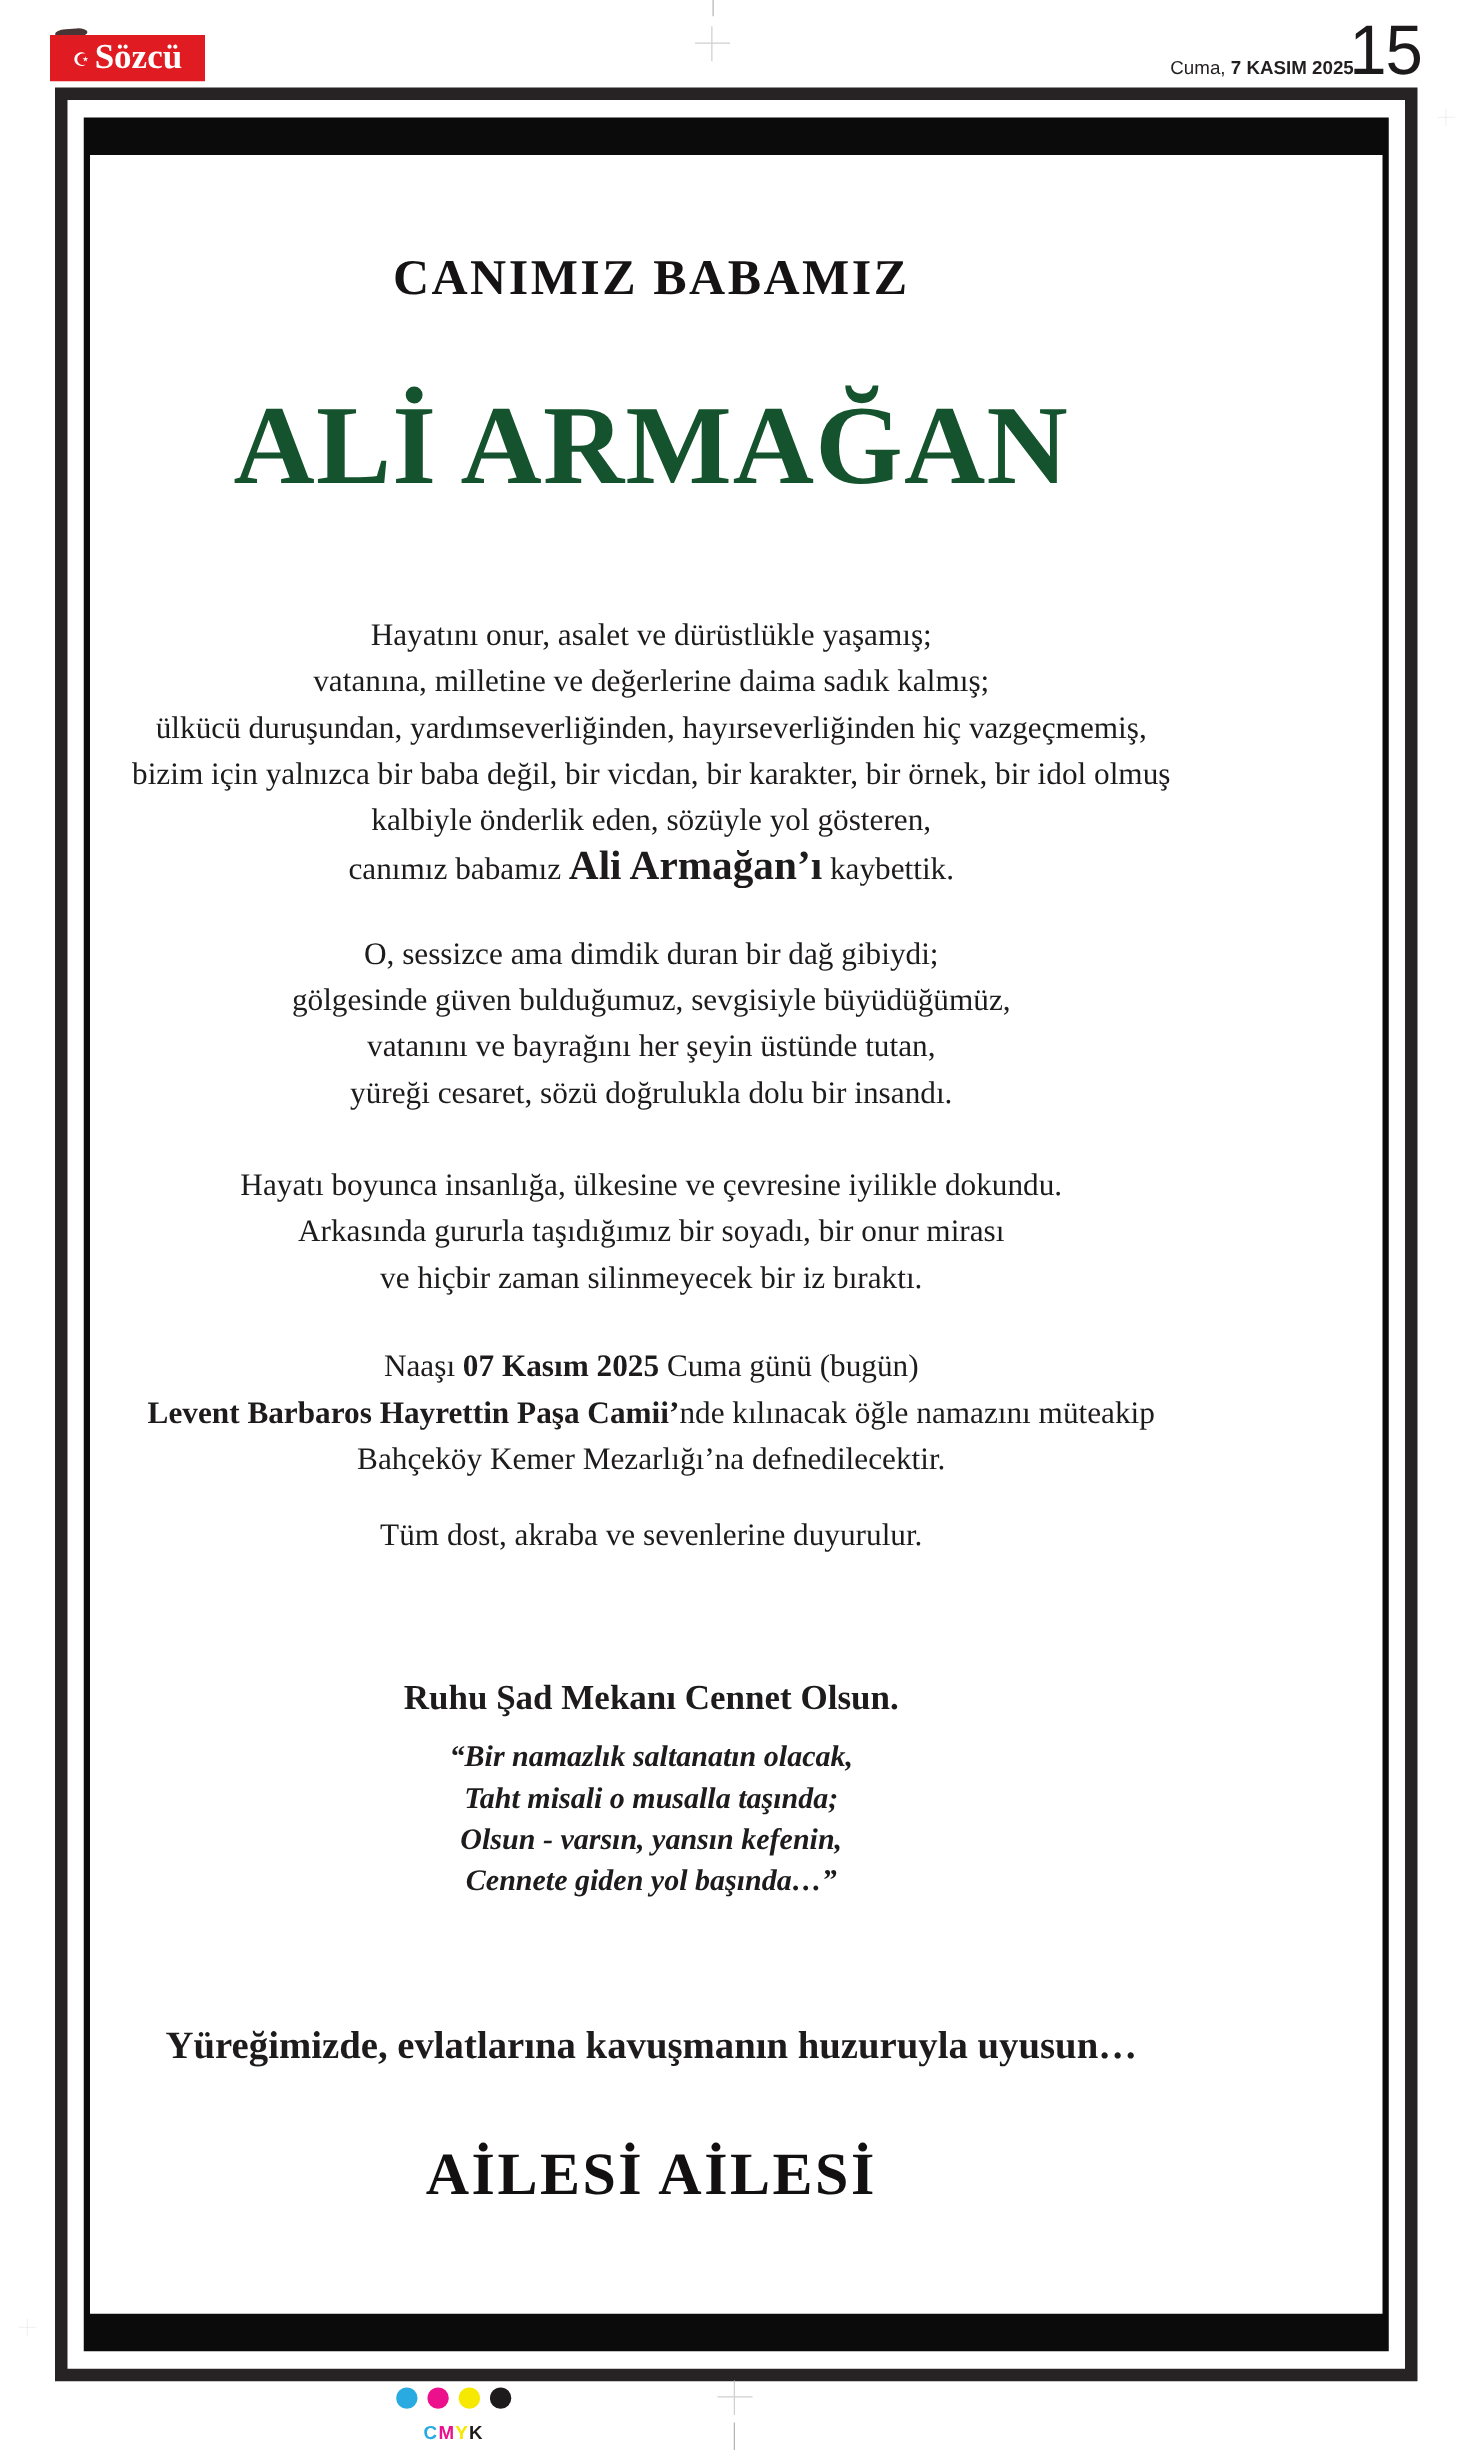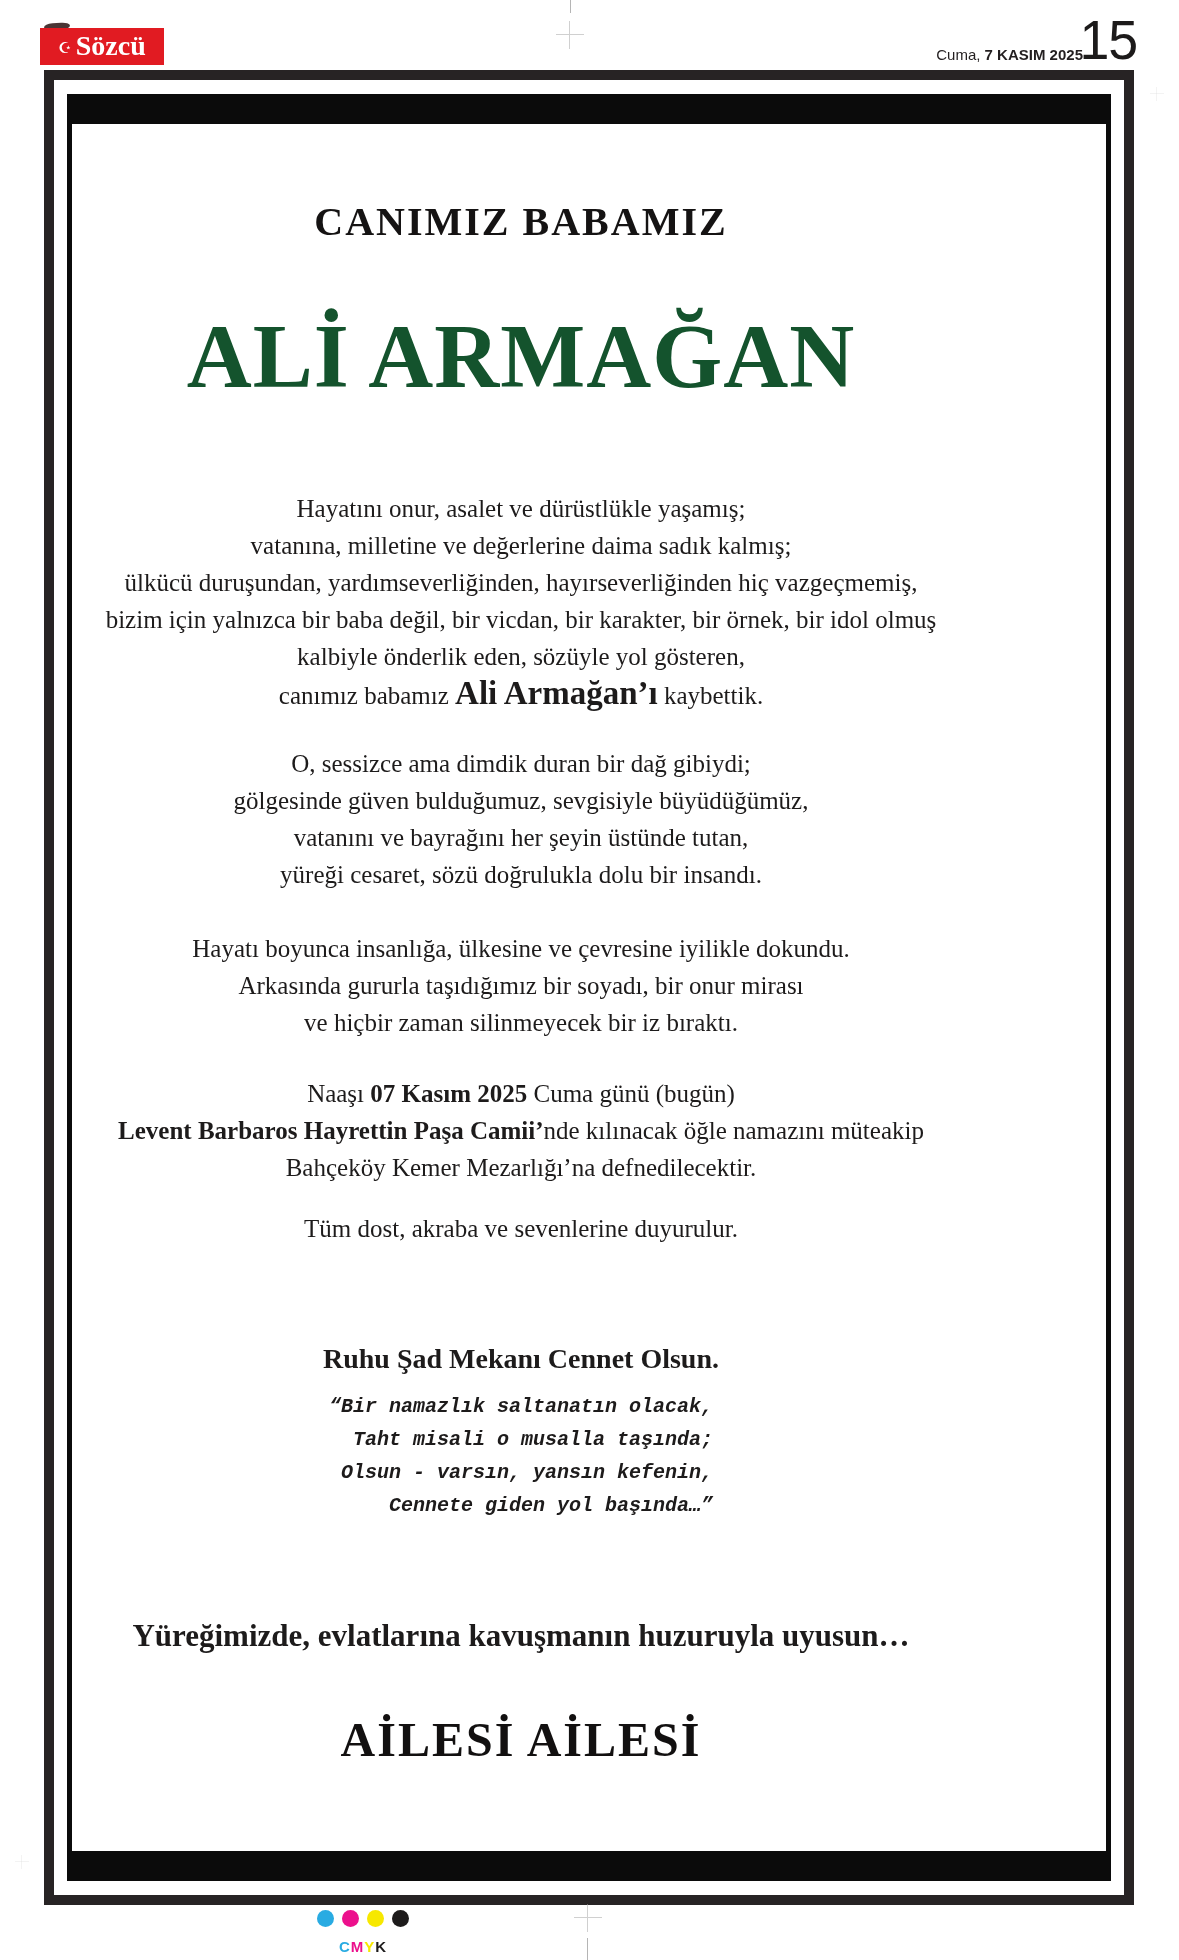--- a/index.html
+++ b/index.html
@@ -77,24 +77,23 @@
   .p1{top:366px;}
   .p2{top:621px;}
   .p3{top:806px;}
   .p4{top:951px;}
   .name-inline{font-size:33px;font-weight:bold;}
   .bold{font-weight:bold;}
   .announce{top:1086px;font-size:25px;line-height:37px;}
   .blessing{top:1180px;font-size:28px;font-weight:bold;line-height:37px;margin-top:36px;}
   .poem-wrap{top:1266px;}
   .poem{
-    display:inline-block;text-align:right;
-    font-size:20px;font-weight:bold;font-style:italic;
+    display:inline-block;text-align:center;
+    font-size:24px;font-weight:bold;font-style:italic;
     line-height:33px;
-    font-family:Liberation Mono, monospace;
   }
   .closing{top:1494px;font-size:31px;font-weight:bold;}
   .family{top:1588px;font-size:48px;font-weight:bold;letter-spacing:2px;color:#121010;}
 
   
   .reg{position:absolute;width:28px;height:28px;opacity:.55;}
   .reg::before{content:"";position:absolute;left:0;top:13px;width:28px;height:1px;background:#aaa;}
   .reg::after{content:"";position:absolute;left:13px;top:0;width:1px;height:28px;background:#aaa;}
   .reg.faint{opacity:.3;transform:scale(.5);}
   .tick-v{position:absolute;width:1px;background:#b5b5b5;}

